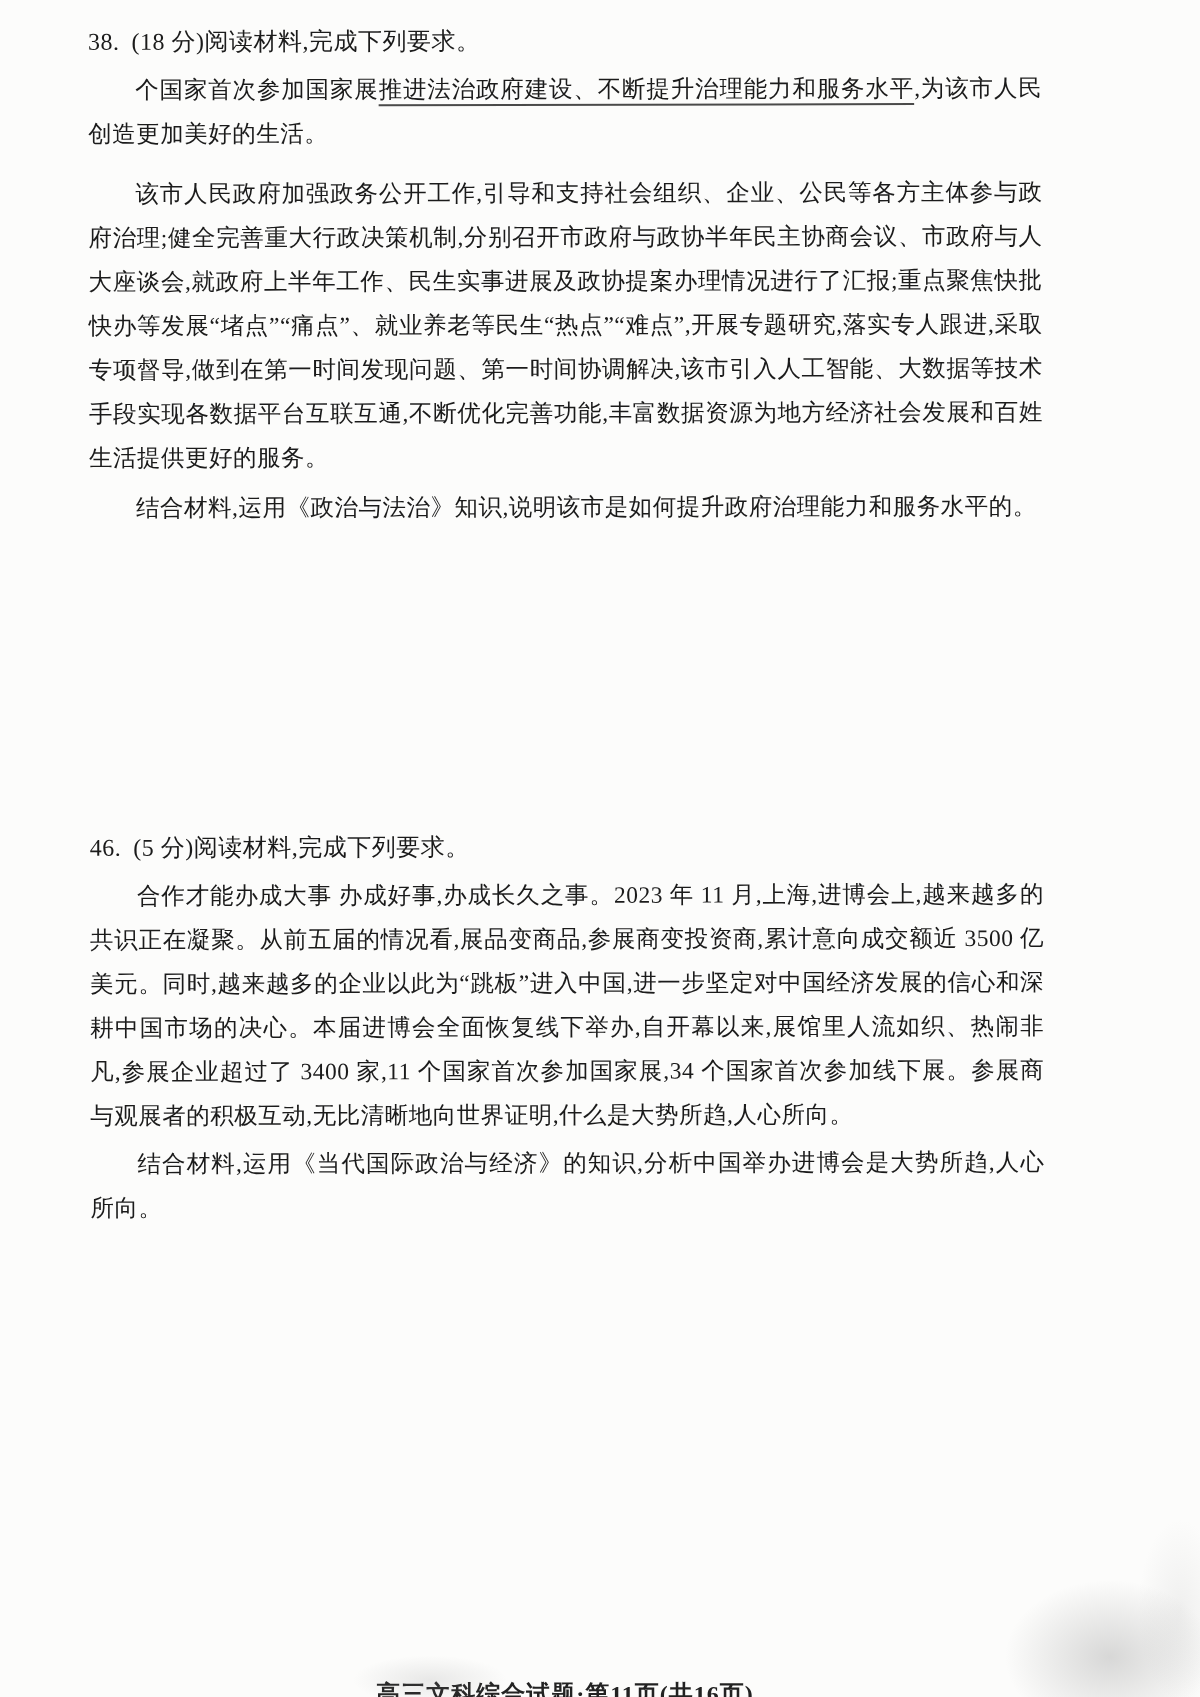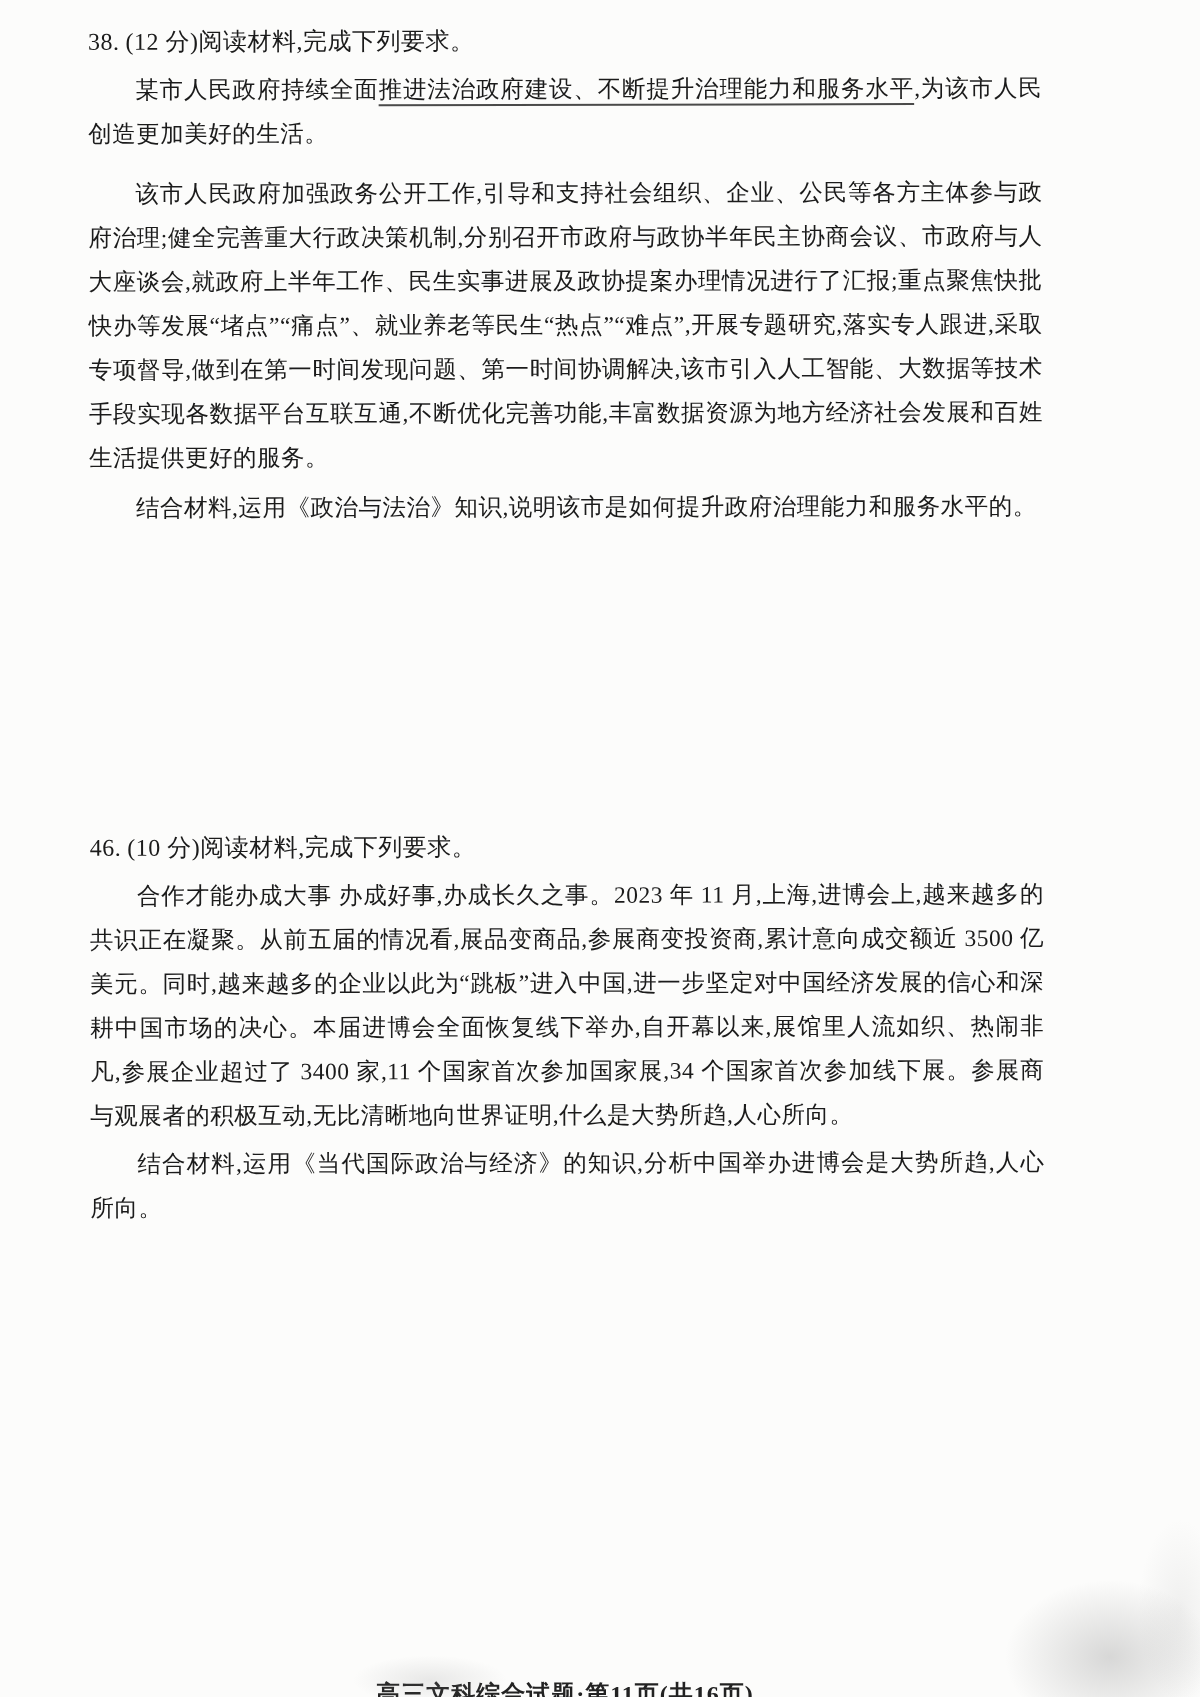--- a/index.html
+++ b/index.html
@@ -19,21 +19,21 @@
     transform: rotate(-0.12deg);
     transform-origin: top left;
   }
   .q-header {
     font-size: 24px;
     line-height: 44px;
     text-align: left;
     font-weight: 500;
     letter-spacing: 0.5px;
   }
-  .q-num { display: inline; margin-right: 6px; }
+  .q-num { display: inline; margin-right: 12px; }
   .para {
     font-size: 23.5px;
     line-height: 44px;
     text-align: justify;
     text-indent: 2em;
     letter-spacing: 0.5px;
   }
   .p1 { margin-top: 4px; }
   .p2 { margin-top: 16px; }
   .prompt38 { margin-top: 6px; }
@@ -86,33 +86,33 @@
     pointer-events: none;
   }
 </style>
 </head>
 <body>
 
 <div class="page">
   <div class="content">
 
     <section>
-      <p class="q-header"><span class="q-num">38.</span><span>(12 分)阅读材料,完成下列要求。</span></p>
+      <p class="q-header"><span class="q-num">38.</span><span>(18 分)阅读材料,完成下列要求。</span></p>
 
-      <p class="para p1"><span>某市人民政府持续全面</span><span class="pen-underline">推进法治政府建设、不断提升治理能力和服务水平</span><span>,为该市人民创造更加美好的生活。</span></p>
+      <p class="para p1"><span>个国家首次参加国家展</span><span class="pen-underline">推进法治政府建设、不断提升治理能力和服务水平</span><span>,为该市人民创造更加美好的生活。</span></p>
 
       <p class="para p2">该市人民政府加强政务公开工作,引导和支持社会组织、企业、公民等各方主体参与政府治理;健全完善重大行政决策机制,分别召开市政府与政协半年民主协商会议、市政府与人大座谈会,就政府上半年工作、民生实事进展及政协提案办理情况进行了汇报;重点聚焦快批快办等发展“堵点”“痛点”、就业养老等民生“热点”“难点”,开展专题研究,落实专人跟进,采取专项督导,做到在第一时间发现问题、第一时间协调解决,该市引入人工智能、大数据等技术手段实现各数据平台互联互通,不断优化完善功能,丰富数据资源为地方经济社会发展和百姓生活提供更好的服务。</p>
 
       <p class="para prompt38">结合材料,运用《政治与法治》知识,说明该市是如何提升政府治理能力和服务水平的。</p>
     </section>
 
     <div class="gap-between-questions"></div>
 
     <section>
-      <p class="q-header"><span class="q-num">46.</span><span>(10 分)阅读材料,完成下列要求。</span></p>
+      <p class="q-header"><span class="q-num">46.</span><span>(5 分)阅读材料,完成下列要求。</span></p>
 
       <p class="para q39-p1">合作才能办成大事 办成好事,办成长久之事。2023 年 11 月,上海,进博会上,越来越多的共识正在凝聚。从前五届的情况看,展品变商品,参展商变投资商,累计意向成交额近 3500 亿美元。同时,越来越多的企业以此为“跳板”进入中国,进一步坚定对中国经济发展的信心和深耕中国市场的决心。本届进博会全面恢复线下举办,自开幕以来,展馆里人流如织、热闹非凡,参展企业超过了 3400 家,11 个国家首次参加国家展,34 个国家首次参加线下展。参展商与观展者的积极互动,无比清晰地向世界证明,什么是大势所趋,人心所向。</p>
 
       <p class="para prompt39">结合材料,运用《当代国际政治与经济》的知识,分析中国举办进博会是大势所趋,人心所向。</p>
     </section>
 
   </div>
 
   <div class="page-footer">高三文科综合试题·第11页(共16页)</div>
 

